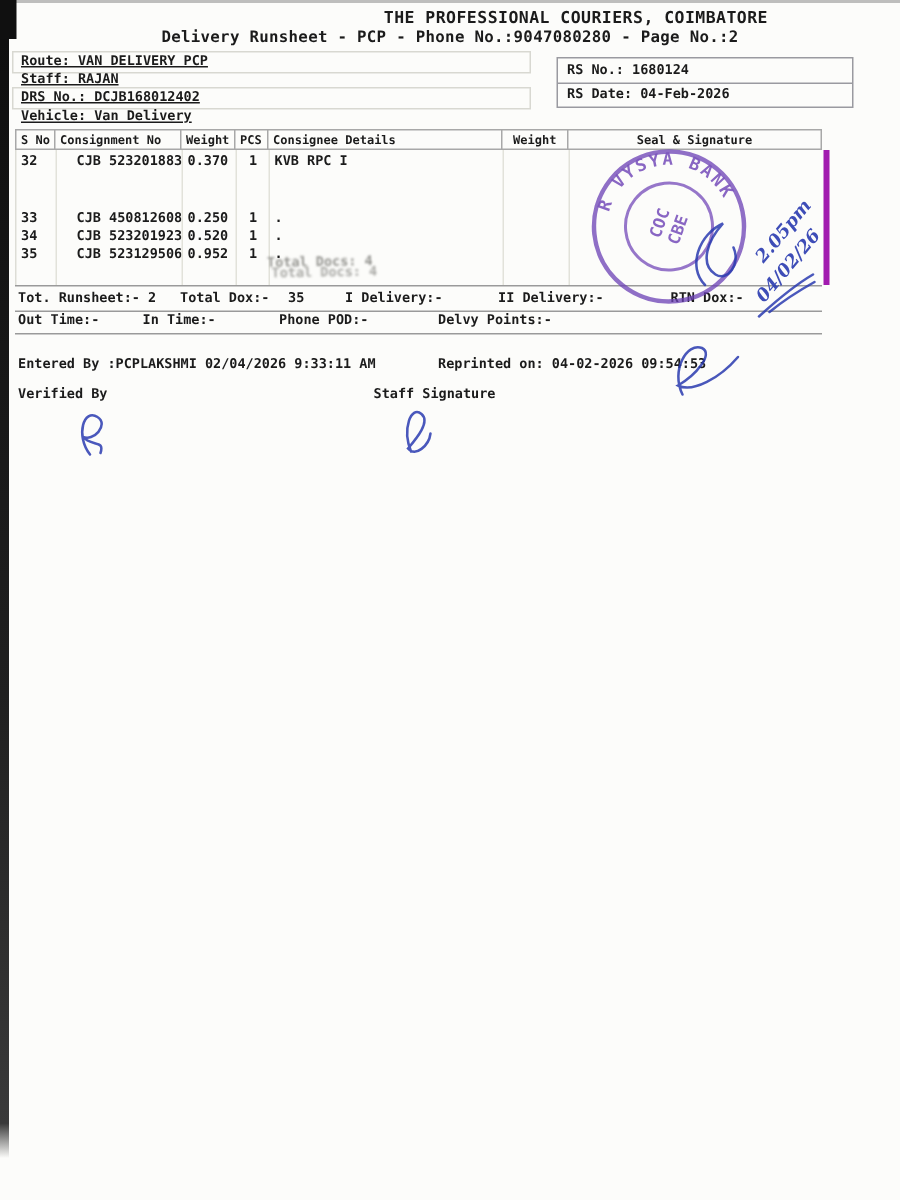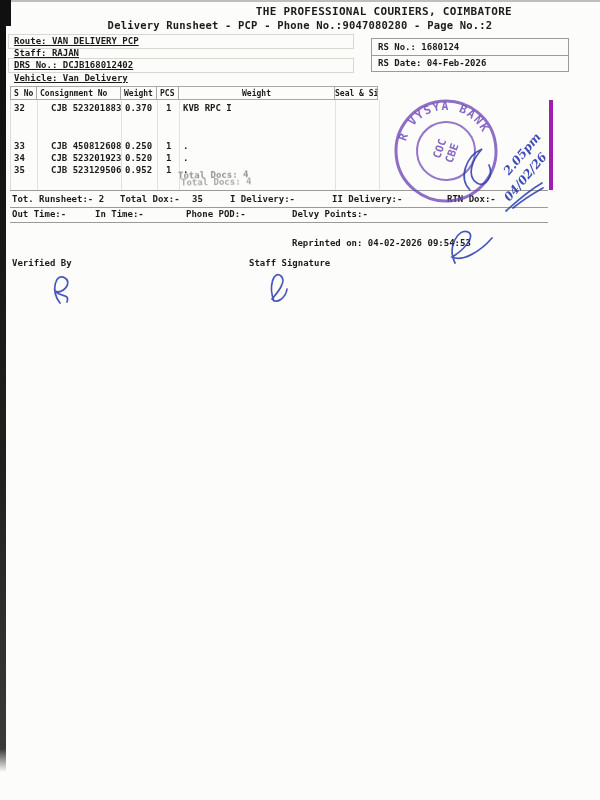--- a/index.html
+++ b/index.html
@@ -84,20 +84,21 @@
     <div class="rs-cell" style="top:16px">
       <span>RS Date: 04-Feb-2026</span>
     </div>
   </div>
 
   <div class="abs thead">
     <span>S No</span>
     <span>Consignment No</span>
     <span>Weight</span>
     <span>PCS</span>
+    <span>Consignee Details</span>
     <span class="ctr">Weight</span>
     <span>Seal &amp; Signature</span>
   </div>
 
   <div class="abs tbody">
     <div class="colline" style="left:26px"></div>
     <div class="colline" style="left:110px"></div>
     <div class="colline" style="left:146px"></div>
     <div class="colline" style="left:168px"></div>
     <div class="colline" style="left:324px"></div>
@@ -145,20 +146,21 @@
     <span style="left:437px">RTN Dox:-</span>
   </div>
 
   <div class="abs sumbox" style="top:206px;border-top:none">
     <span style="left:2px">Out Time:-</span>
     <span style="left:85px">In Time:-</span>
     <span style="left:176px">Phone POD:-</span>
     <span style="left:282px">Delvy Points:-</span>
   </div>
 
+  <div class="abs foot" style="left:12px;top:238px">Entered By :PCPLAKSHMI 02/04/2026 9:33:11 AM</div>
   <div class="abs foot" style="left:292px;top:238px">Reprinted on: 04-02-2026 09:54:53</div>
   <div class="abs foot" style="left:12px;top:258px">Verified By</div>
   <div class="abs foot" style="left:249px;top:258px">Staff Signature</div>
 
   <svg class="abs stamp" viewBox="0 0 108 108">
     <circle cx="54" cy="54" r="50" fill="none" stroke="#6b3fb5" stroke-width="3" opacity="0.85"></circle>
     <circle cx="54" cy="54" r="29" fill="none" stroke="#6b3fb5" stroke-width="2" opacity="0.8"></circle>
     <defs>
       <path id="arcTop" d="M 15.5,68 A 41,41 0 1 1 92.5,68" fill="none"></path>
     </defs>

